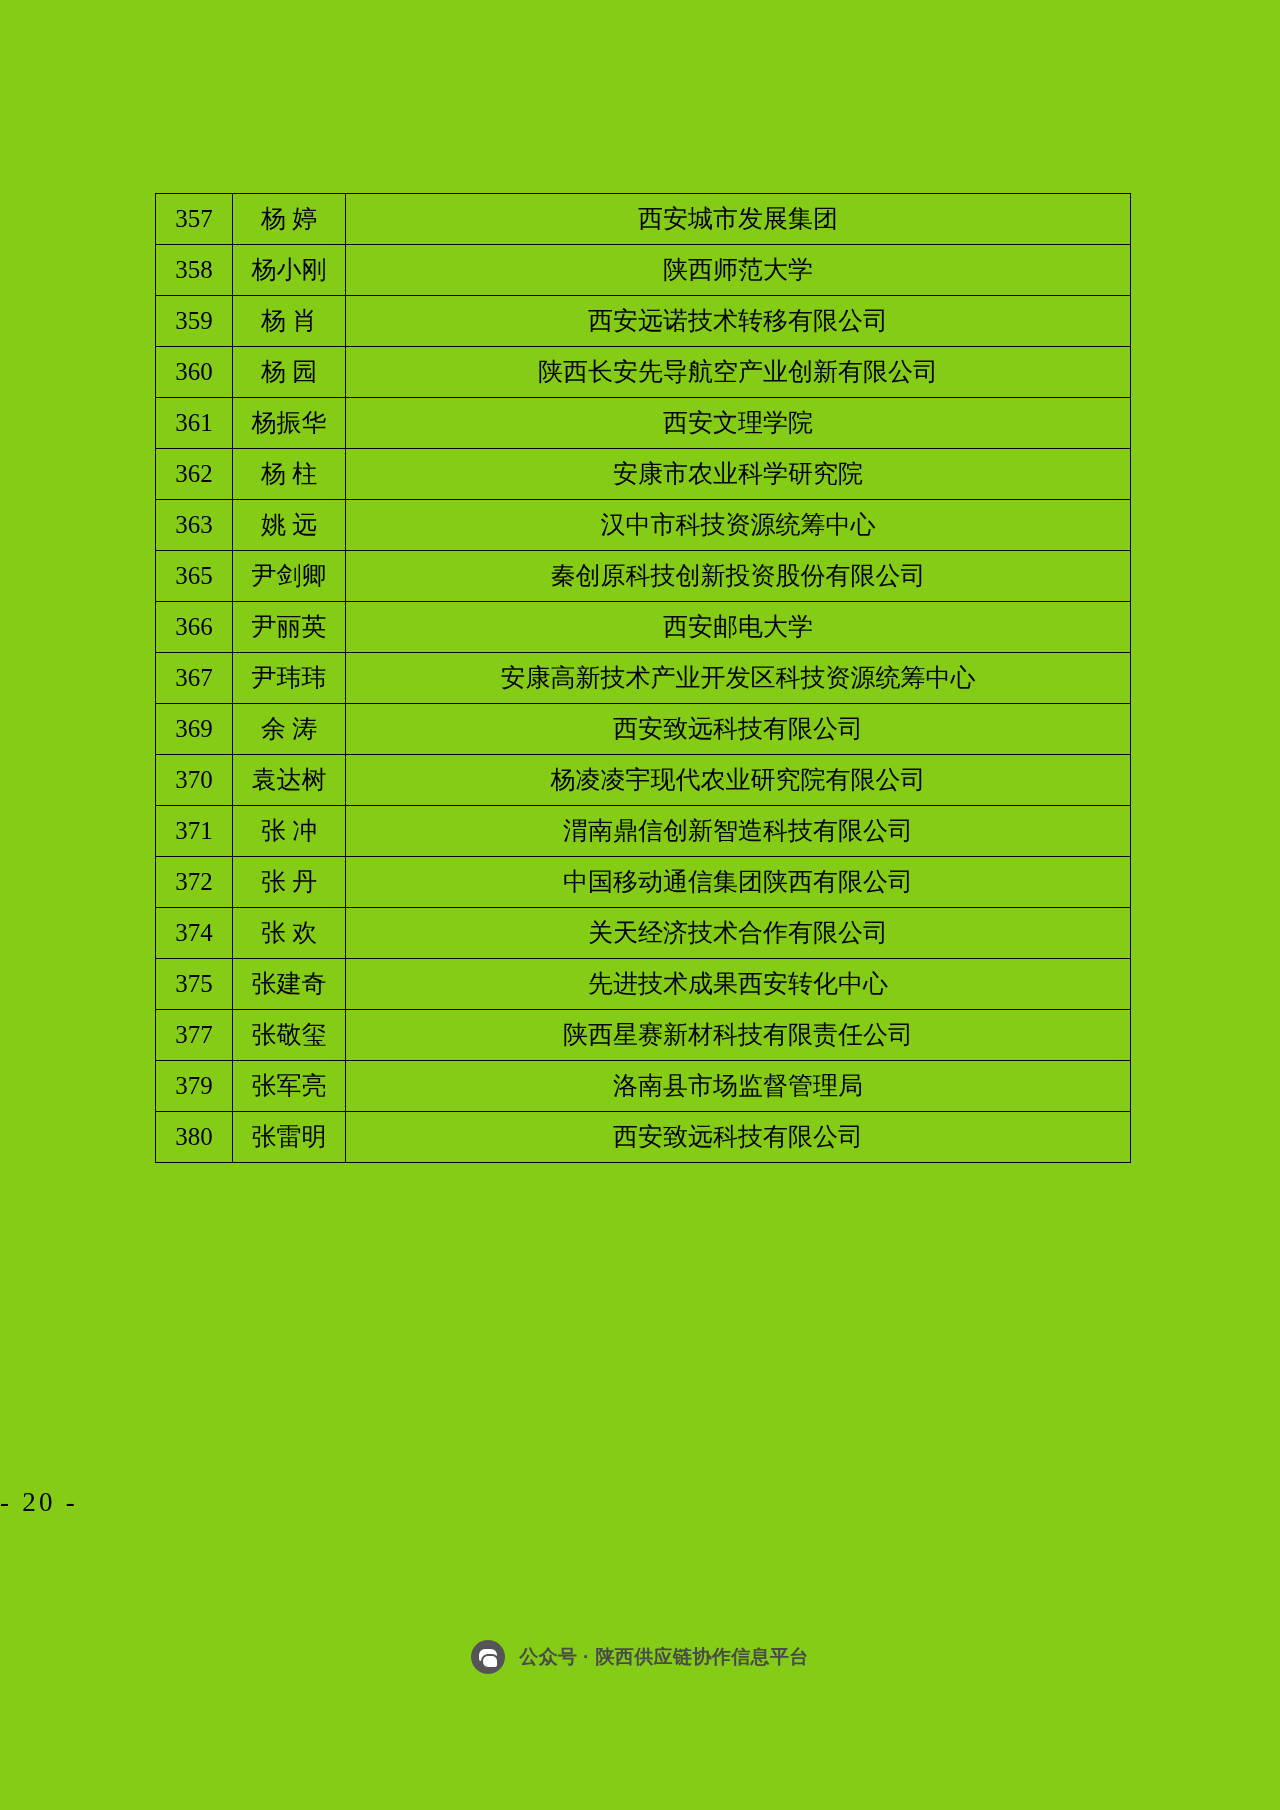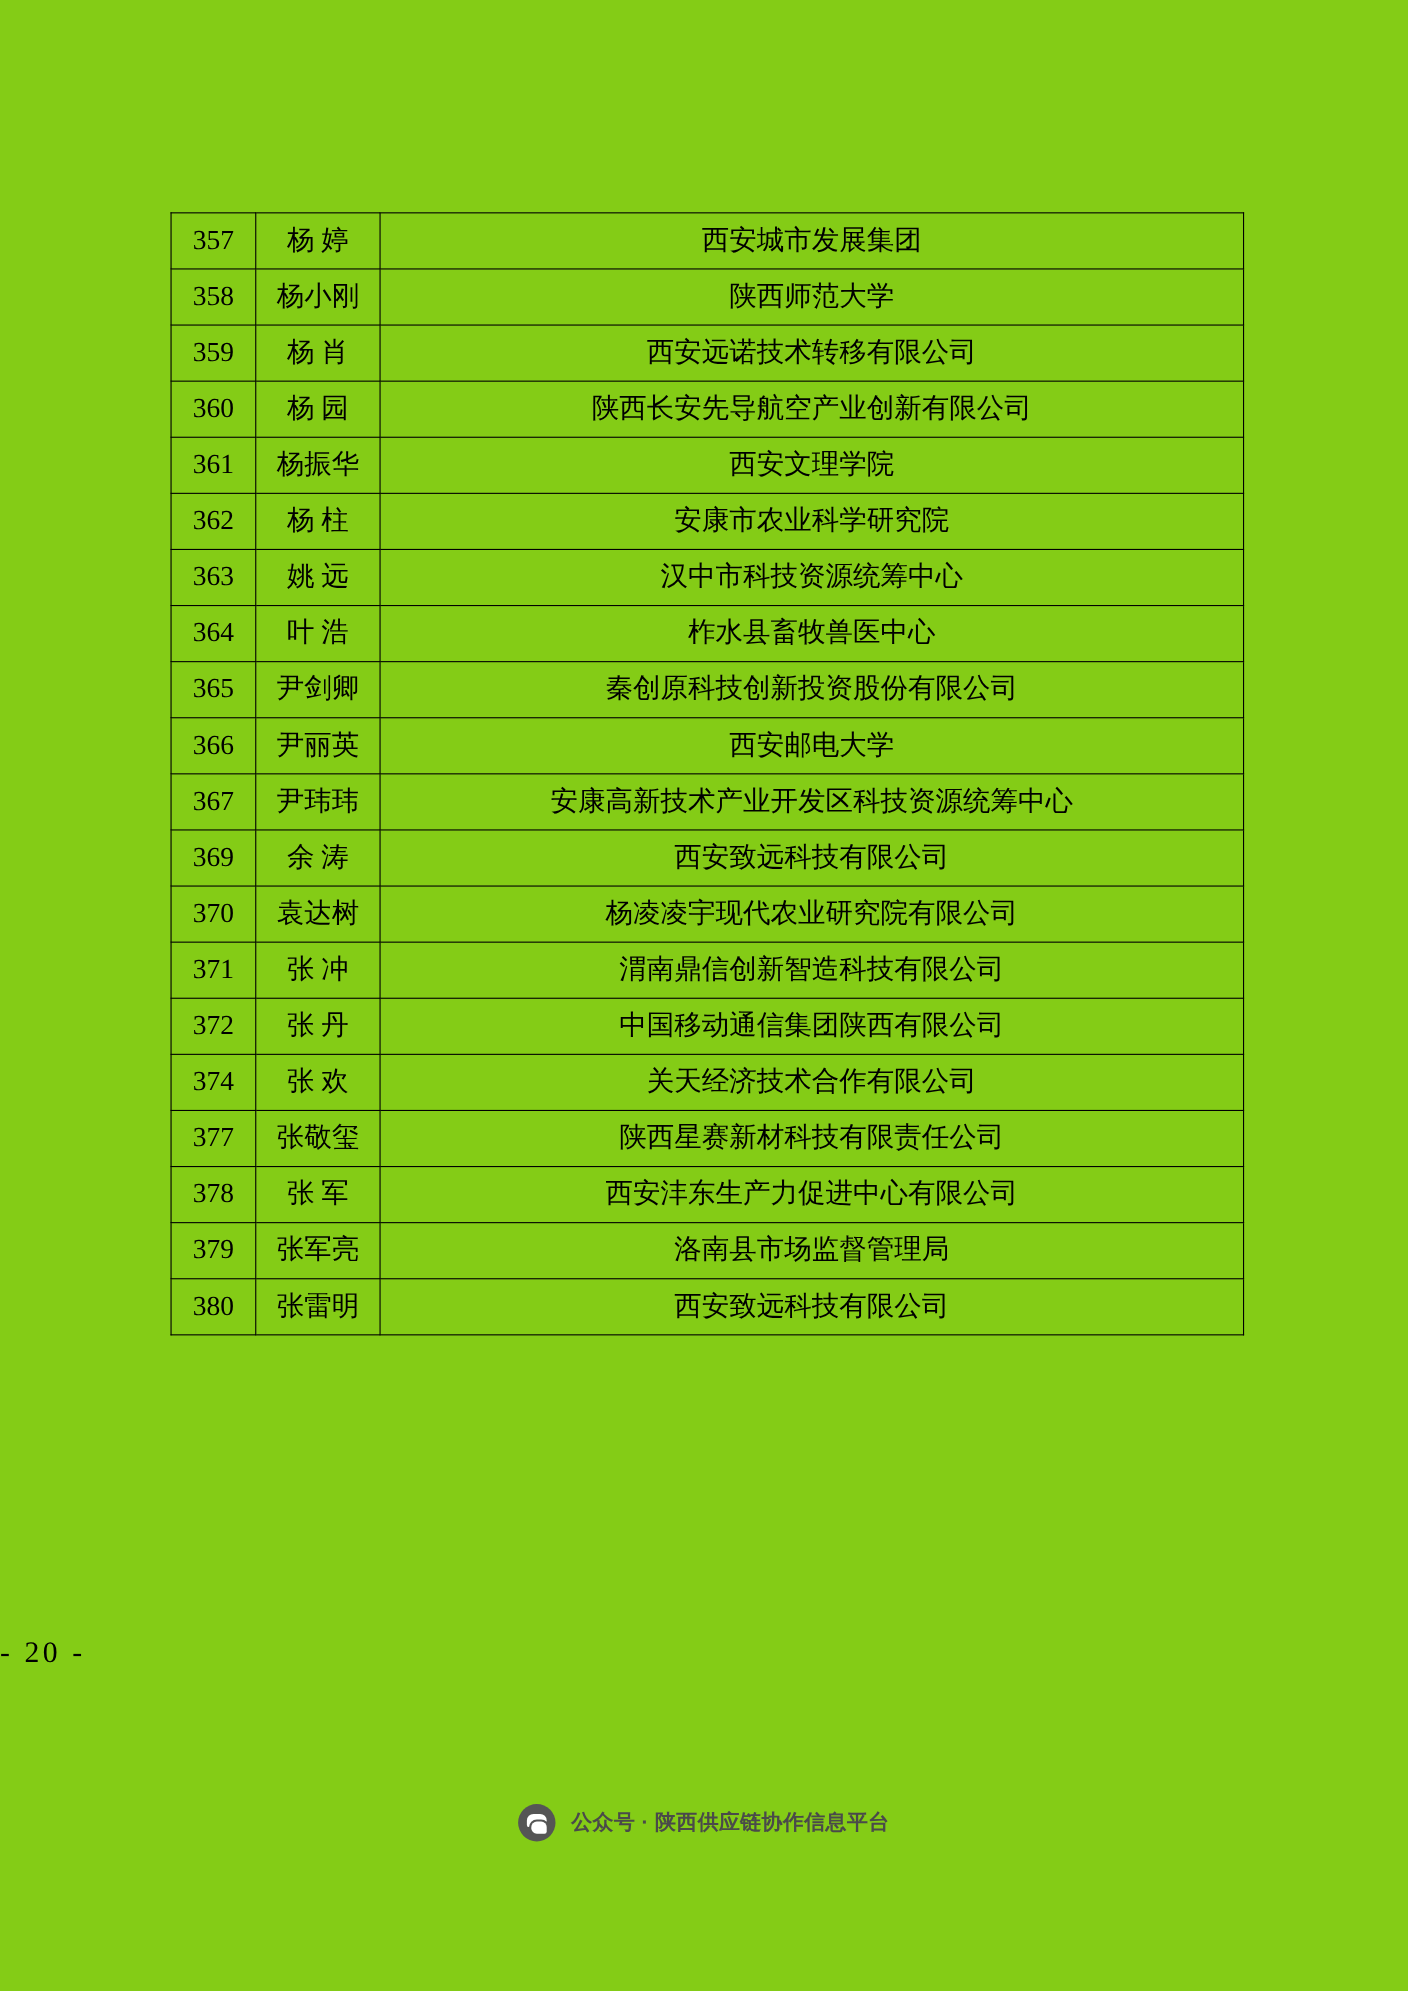--- a/index.html
+++ b/index.html
@@ -146,25 +146,20 @@
         <td class="col-index">362</td>
         <td class="col-name">杨  柱</td>
         <td class="col-org">安康市农业科学研究院</td>
       </tr>
       <tr>
         <td class="col-index">363</td>
         <td class="col-name">姚  远</td>
         <td class="col-org">汉中市科技资源统筹中心</td>
       </tr>
       <tr>
-        <td class="col-index">364</td>
-        <td class="col-name">叶  浩</td>
-        <td class="col-org">柞水县畜牧兽医中心</td>
-      </tr>
-      <tr>
         <td class="col-index">365</td>
         <td class="col-name">尹剑卿</td>
         <td class="col-org">秦创原科技创新投资股份有限公司</td>
       </tr>
       <tr>
         <td class="col-index">366</td>
         <td class="col-name">尹丽英</td>
         <td class="col-org">西安邮电大学</td>
       </tr>
       <tr>
@@ -191,28 +186,28 @@
         <td class="col-index">372</td>
         <td class="col-name">张  丹</td>
         <td class="col-org">中国移动通信集团陕西有限公司</td>
       </tr>
       <tr>
         <td class="col-index">374</td>
         <td class="col-name">张  欢</td>
         <td class="col-org">关天经济技术合作有限公司</td>
       </tr>
       <tr>
+        <td class="col-index">375</td>
+        <td class="col-name">张建奇</td>
+        <td class="col-org">先进技术成果西安转化中心</td>
+      </tr>
+      <tr>
         <td class="col-index">377</td>
         <td class="col-name">张敬玺</td>
         <td class="col-org">陕西星赛新材科技有限责任公司</td>
-      </tr>
-      <tr>
-        <td class="col-index">378</td>
-        <td class="col-name">张  军</td>
-        <td class="col-org">西安沣东生产力促进中心有限公司</td>
       </tr>
       <tr>
         <td class="col-index">379</td>
         <td class="col-name">张军亮</td>
         <td class="col-org">洛南县市场监督管理局</td>
       </tr>
       <tr>
         <td class="col-index">380</td>
         <td class="col-name">张雷明</td>
         <td class="col-org">西安致远科技有限公司</td>

